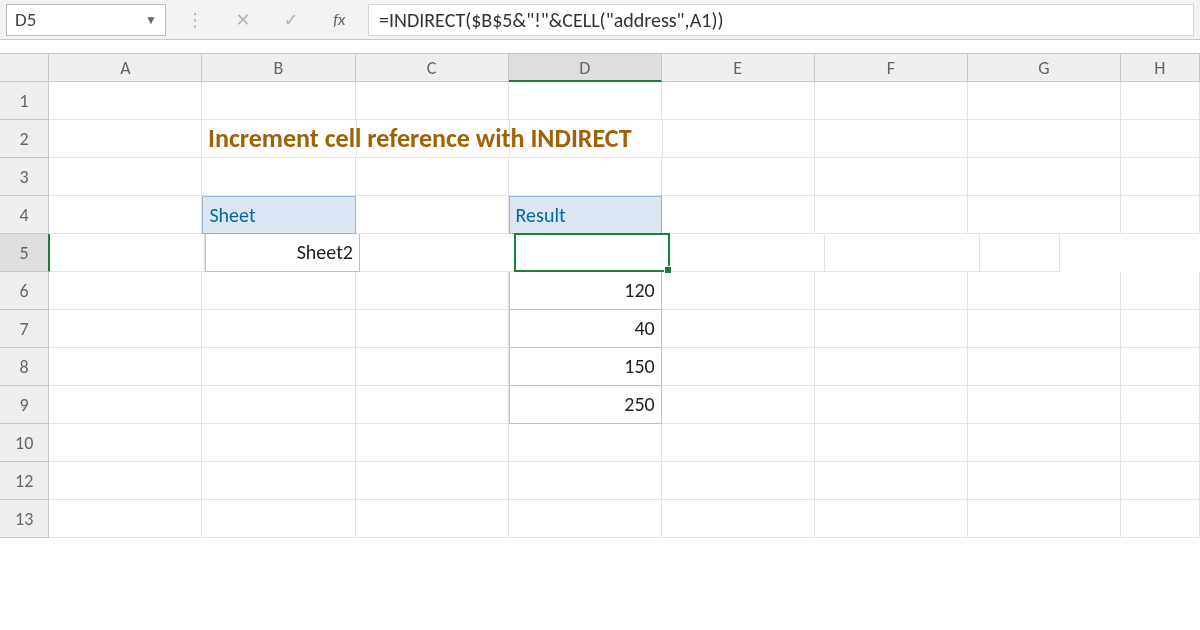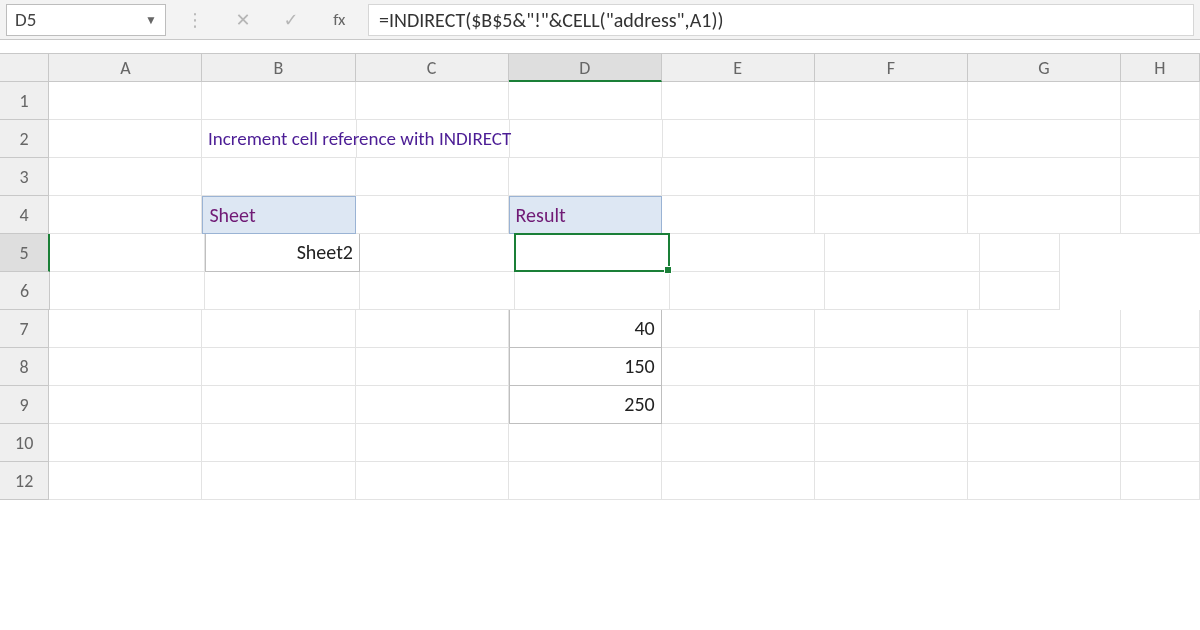--- a/index.html
+++ b/index.html
@@ -46,20 +46,21 @@
     .fb-btn {
       width: 22px;
       height: 22px;
       display: flex;
       align-items: center;
       justify-content: center;
       color: #b6b6b6;
       font-size: 18px;
     }
     .fb-fx {
+      font-style: italic;
       color: #666;
       font-size: 17px;
       letter-spacing: -0.5px;
     }
     .formula-input {
       flex: 1;
       height: 32px;
       background: #fff;
       border: 1px solid #d6d6d6;
       display: flex;
@@ -134,31 +135,31 @@
       font-size: 20px;
       color: #222;
       line-height: 36px;
       background: #fff;
       overflow: visible;
       white-space: nowrap;
       position: relative;
     }
     .cell.num { text-align: right; }
     .title-text {
-      font-weight: normal;
-      font-size: 19px;
-      color: #4c1d95;
+      font-weight: bold;
+      font-size: 26px;
+      color: #a16207;
       position: relative;
       z-index: 2;
     }
     .hdr-cell {
       background: #dde7f3;
       border: 1px solid #9ab3d4;
       font-size: 20px;
-      color: #701a75;
+      color: #0369a1;
     }
     .data-cell {
       background: #fff;
       border: 1px solid #bfbfbf;
       border-top: none;
       text-align: right;
     }
     
     .active-cell-box {
       position: absolute;
@@ -270,20 +271,21 @@
       <div class="cell"></div>
       <div class="cell"></div>
       <div class="cell" style="width:80px"></div>
     </div>
 
     <div class="row">
       <div class="row-header">6</div>
       <div class="cell"></div>
       <div class="cell"></div>
       <div class="cell"></div>
+      <div class="cell data-cell num">120</div>
       <div class="cell"></div>
       <div class="cell"></div>
       <div class="cell"></div>
       <div class="cell" style="width:80px"></div>
     </div>
 
     <div class="row">
       <div class="row-header">7</div>
       <div class="cell"></div>
       <div class="cell"></div>
@@ -325,20 +327,31 @@
         <div class="cell"></div>
         <div class="cell"></div>
         <div class="cell"></div>
         <div class="cell"></div>
         <div class="cell"></div>
         <div class="cell"></div>
         <div class="cell" style="width:80px"></div>
     </div>
     <div class="row">
       <div class="row-header">12</div>
+      <div class="cell"></div>
+        <div class="cell"></div>
+        <div class="cell"></div>
+        <div class="cell"></div>
+        <div class="cell"></div>
+        <div class="cell"></div>
+        <div class="cell"></div>
+        <div class="cell" style="width:80px"></div>
+    </div>
+    <div class="row">
+      <div class="row-header">13</div>
       <div class="cell"></div>
         <div class="cell"></div>
         <div class="cell"></div>
         <div class="cell"></div>
         <div class="cell"></div>
         <div class="cell"></div>
         <div class="cell"></div>
         <div class="cell" style="width:80px"></div>
     </div>
   </div>

